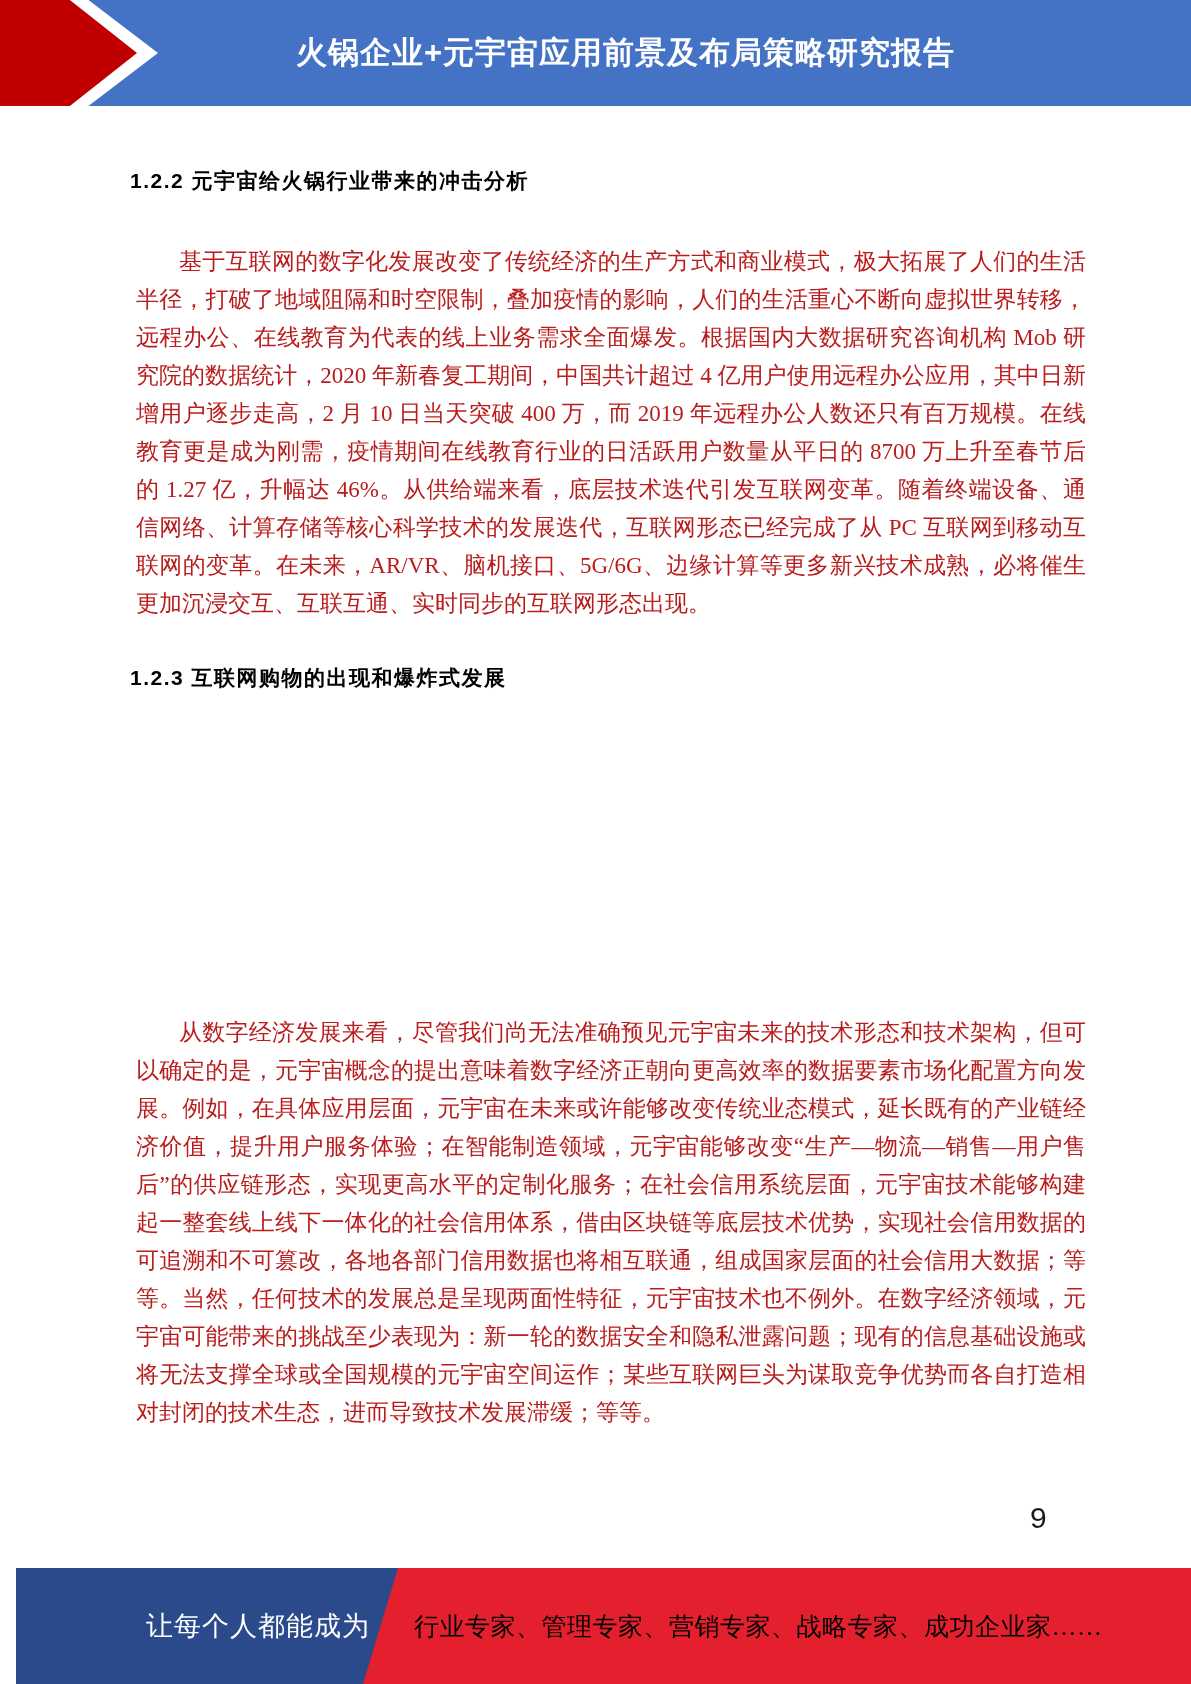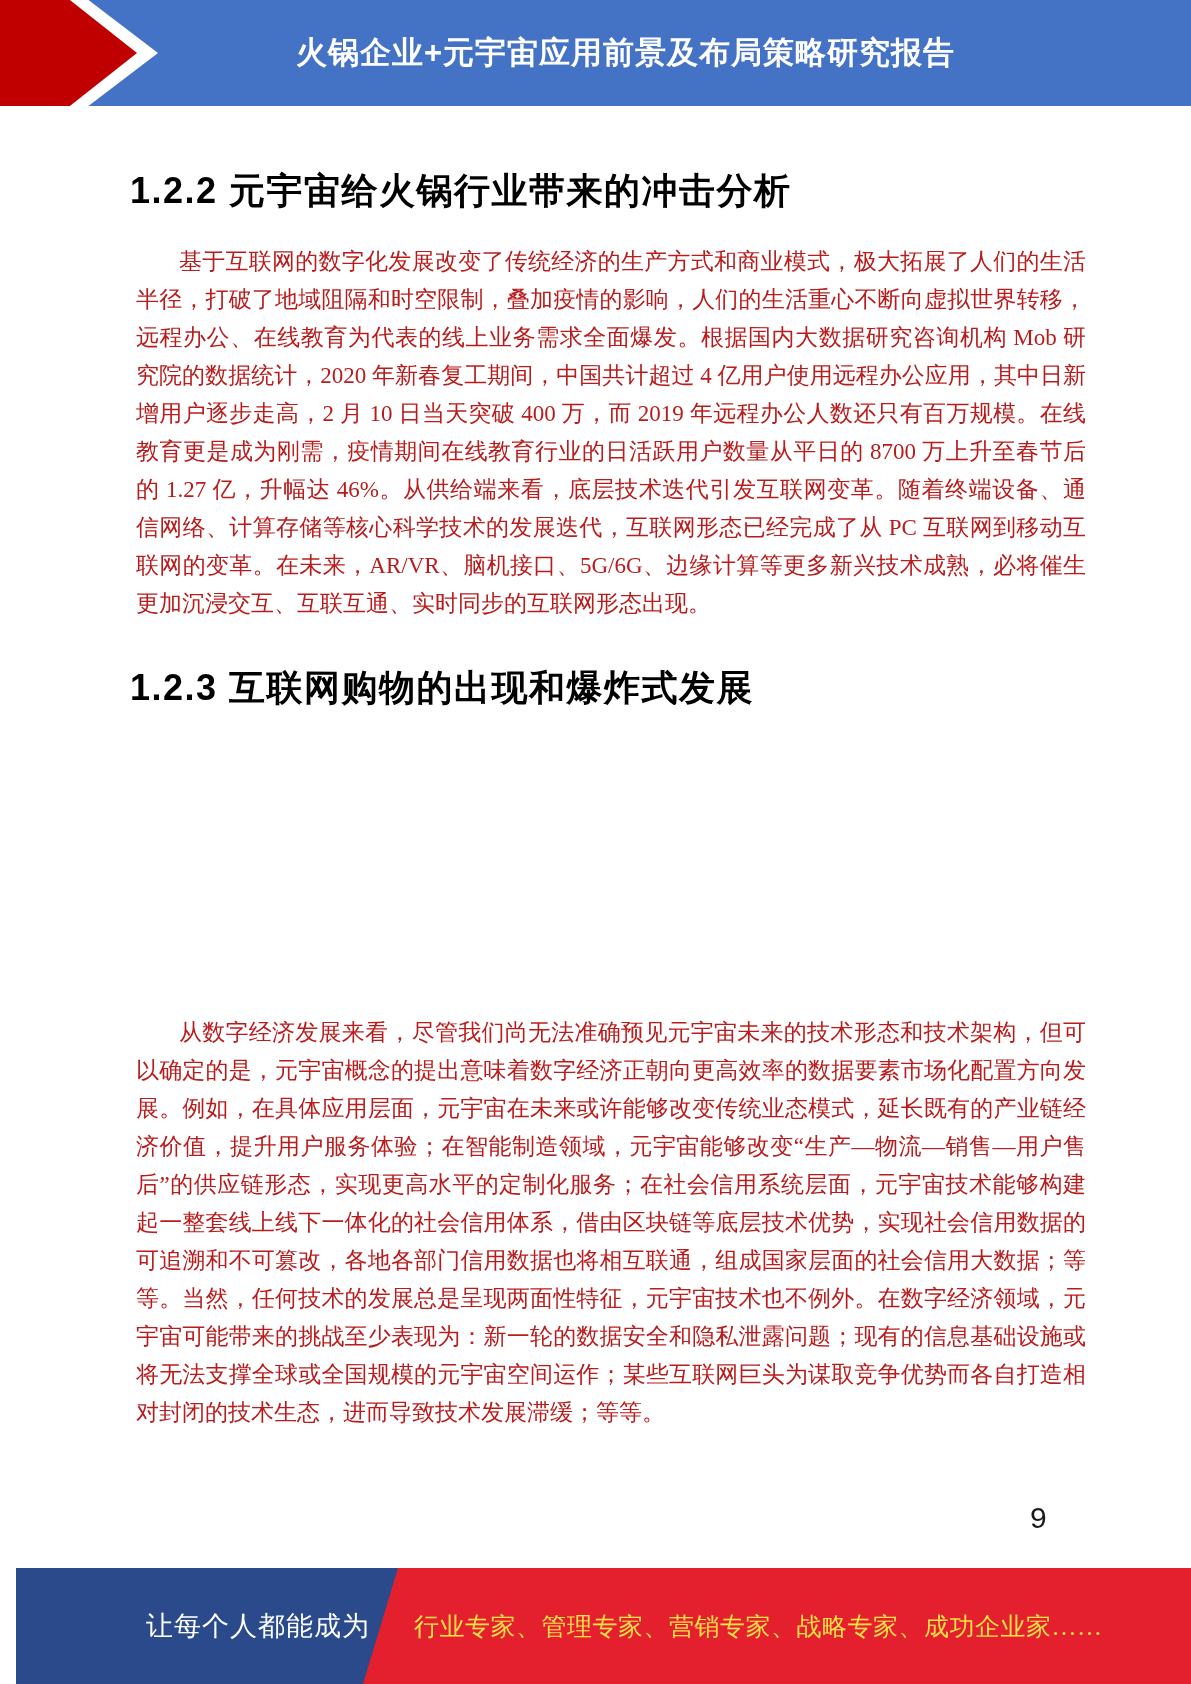--- a/index.html
+++ b/index.html
@@ -28,21 +28,21 @@
     position:absolute; left:0; right:0; top:50%; transform:translateY(-50%);
     padding-left:60px;
     text-align:center; color:#ffffff;
     font-family:"Liberation Sans","DejaVu Sans",sans-serif;
     font-weight:bold; font-size:31px; letter-spacing:1px;
   }
   
   .sec-h {
     position:absolute; left:130px;
     font-family:"Liberation Sans","DejaVu Sans",sans-serif;
-    font-weight:bold; font-size:36px; color:#000; letter-spacing:1.5px;
+    font-weight:bold; font-size:21px; color:#000; letter-spacing:1.5px;
     white-space:nowrap;
   }
   #h122 { top:167px; }
   #h123 { top:664px; }
   
   .body-p {
     position:absolute; left:136px; width:950px;
     font-size:23px; line-height:38px; color:#b91c1c;
     text-align:justify; text-justify:inter-ideograph;
     text-indent:43px;
@@ -66,21 +66,21 @@
     position:absolute; top:0; left:0; width:100%; height:100%;
     background:var(--footer-blue,#2B4A8C);
     clip-path:polygon(0 0, 382px 0, 347px 100%, 0 100%);
   }
   .f-left {
     position:absolute; left:130px; top:50%; transform:translateY(-50%);
     color:#ffffff; font-size:27px; letter-spacing:1px; white-space:nowrap;
   }
   .f-right {
     position:absolute; left:398px; top:50%; transform:translateY(-50%);
-    color:#fde047; font-size:25px; letter-spacing:0.5px; white-space:nowrap;
+    color:#000000; font-size:25px; letter-spacing:0.5px; white-space:nowrap;
   }
 </style>
 </head>
 <body>
 
 <div class="page">
 
   <header class="banner">
     <div class="arrow-white"></div>
     <div class="arrow-red"></div>

